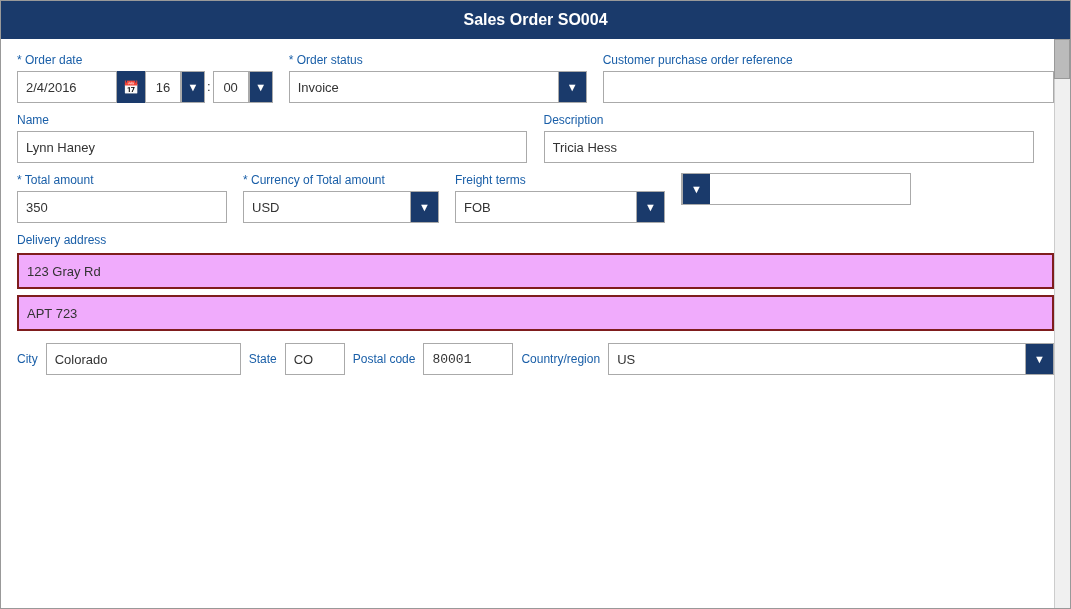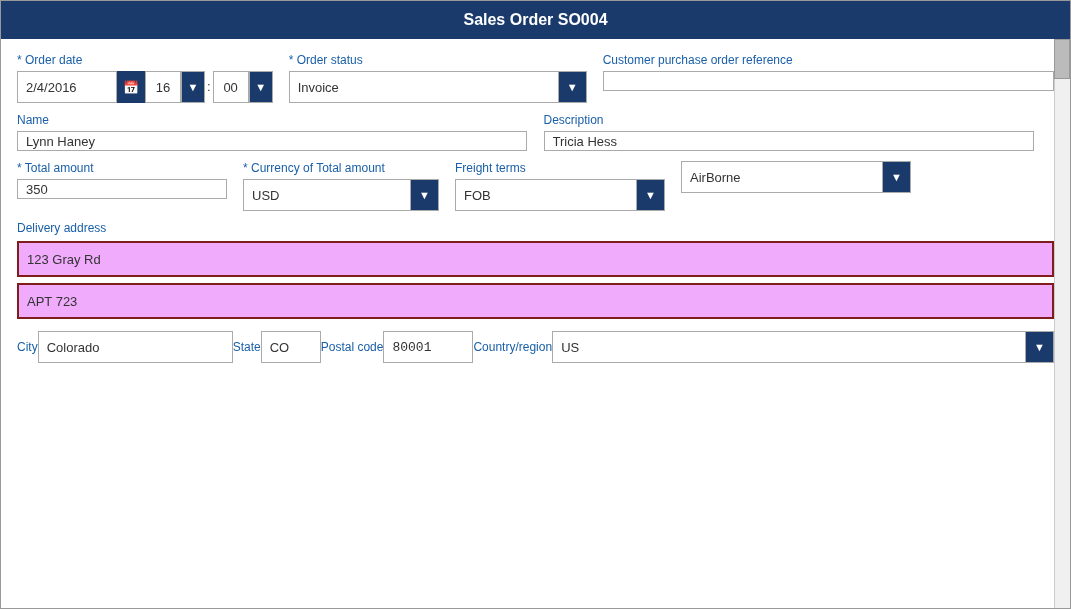--- a/index.html
+++ b/index.html
@@ -74,21 +74,21 @@
       content: '* ';
       color: #1a5fa8;
     }
 
     .input-field {
       border: 1px solid #aaa;
       padding: 6px 8px;
       font-size: 13px;
       color: #333;
       background: white;
-      height: 20px;
+      height: 32px;
     }
 
     .date-group {
       display: flex;
       align-items: center;
       gap: 0;
     }
 
     .date-input {
       border: 1px solid #aaa;
@@ -172,20 +172,21 @@
       padding: 6px 8px;
       font-size: 13px;
       color: #333;
       background: #f0abfc;
       height: 36px;
     }
 
     .bottom-row {
       display: flex;
       align-items: center;
+      gap: 8px;
       margin-top: 6px;
     }
 
     .bottom-label {
       color: #1a5fa8;
       font-size: 12px;
       white-space: nowrap;
     }
 
     .bottom-input {
@@ -270,21 +271,20 @@
       <div class="field-group">
         <div class="field-label">Freight terms</div>
         <div class="select-wrapper" style="width:210px;">
           <span class="select-text">FOB</span>
           <button class="dropdown-btn">▼</button>
         </div>
       </div>
 
       <div class="field-group">
         <div class="select-wrapper" style="width:230px;">
-          <span class="select-text">AirBorne</span>
           <button class="dropdown-btn">▼</button>
         </div>
       </div>
 
     </div>
 
     <div>
       <div class="section-label">Delivery address</div>
       <input class="full-width-input" style="margin-bottom: 6px;" type="text" value="123 Gray Rd">
       <input class="full-width-input" style="margin-bottom: 6px;" type="text" value="APT 723">

